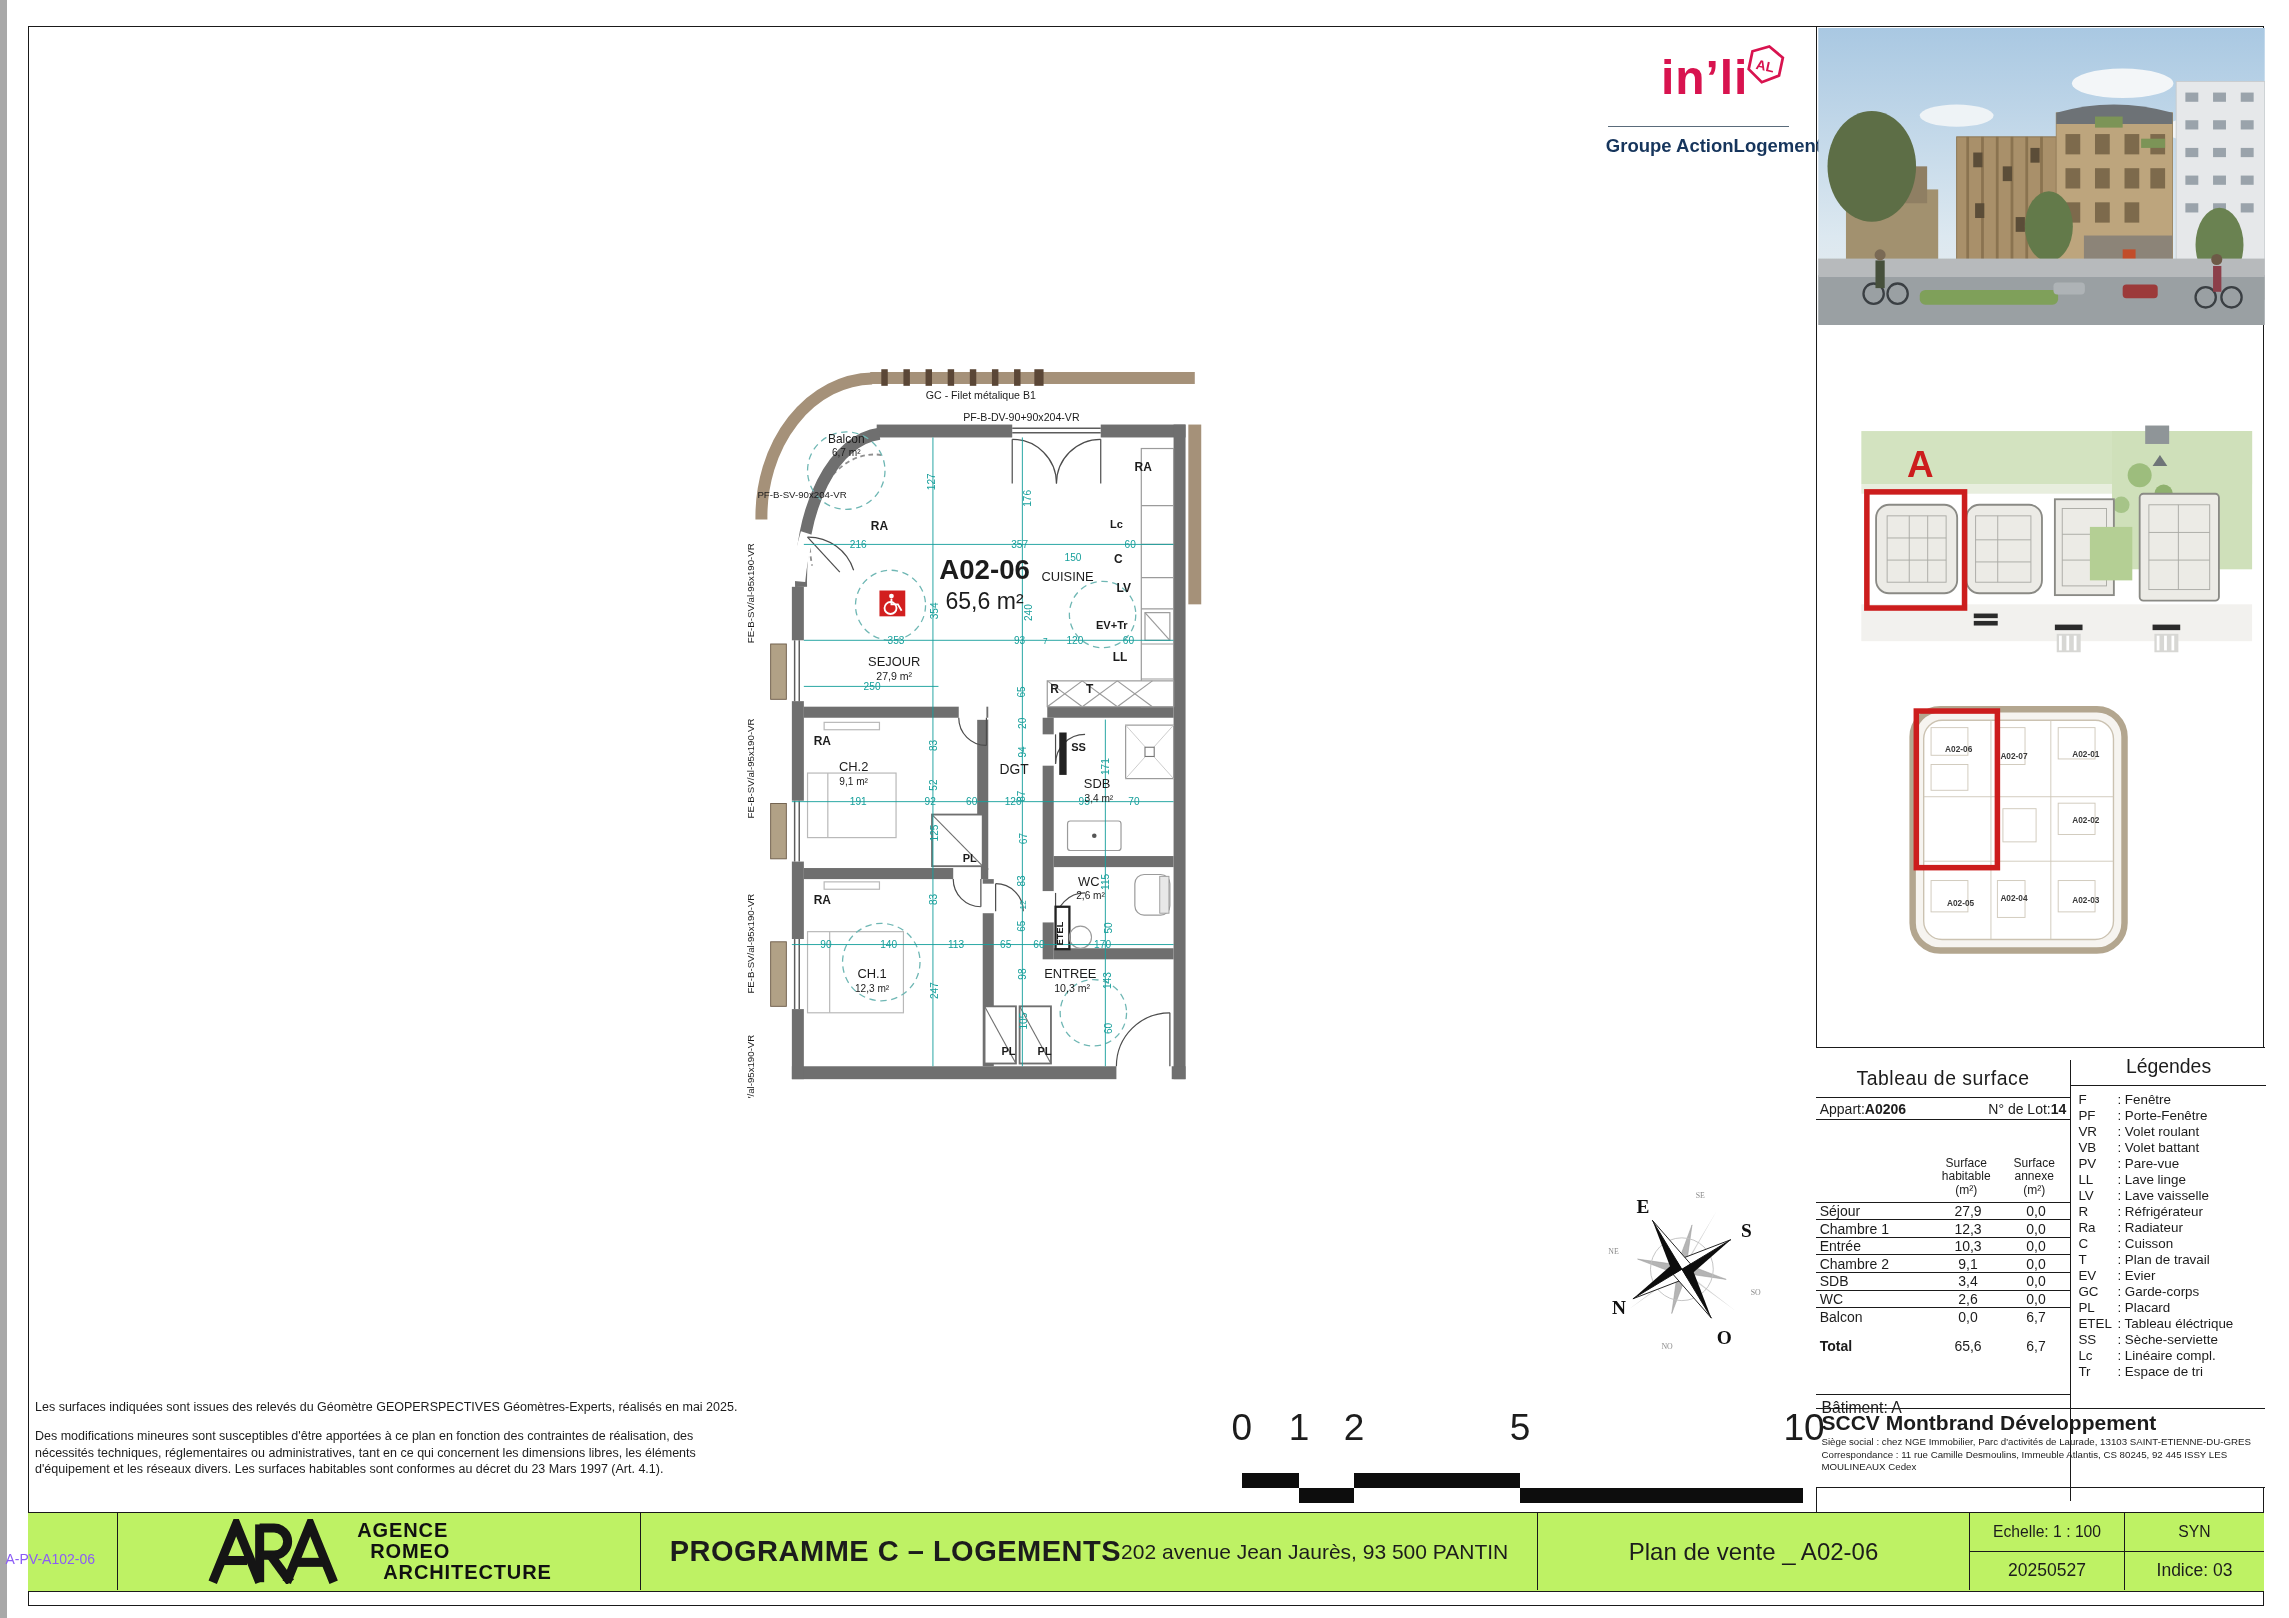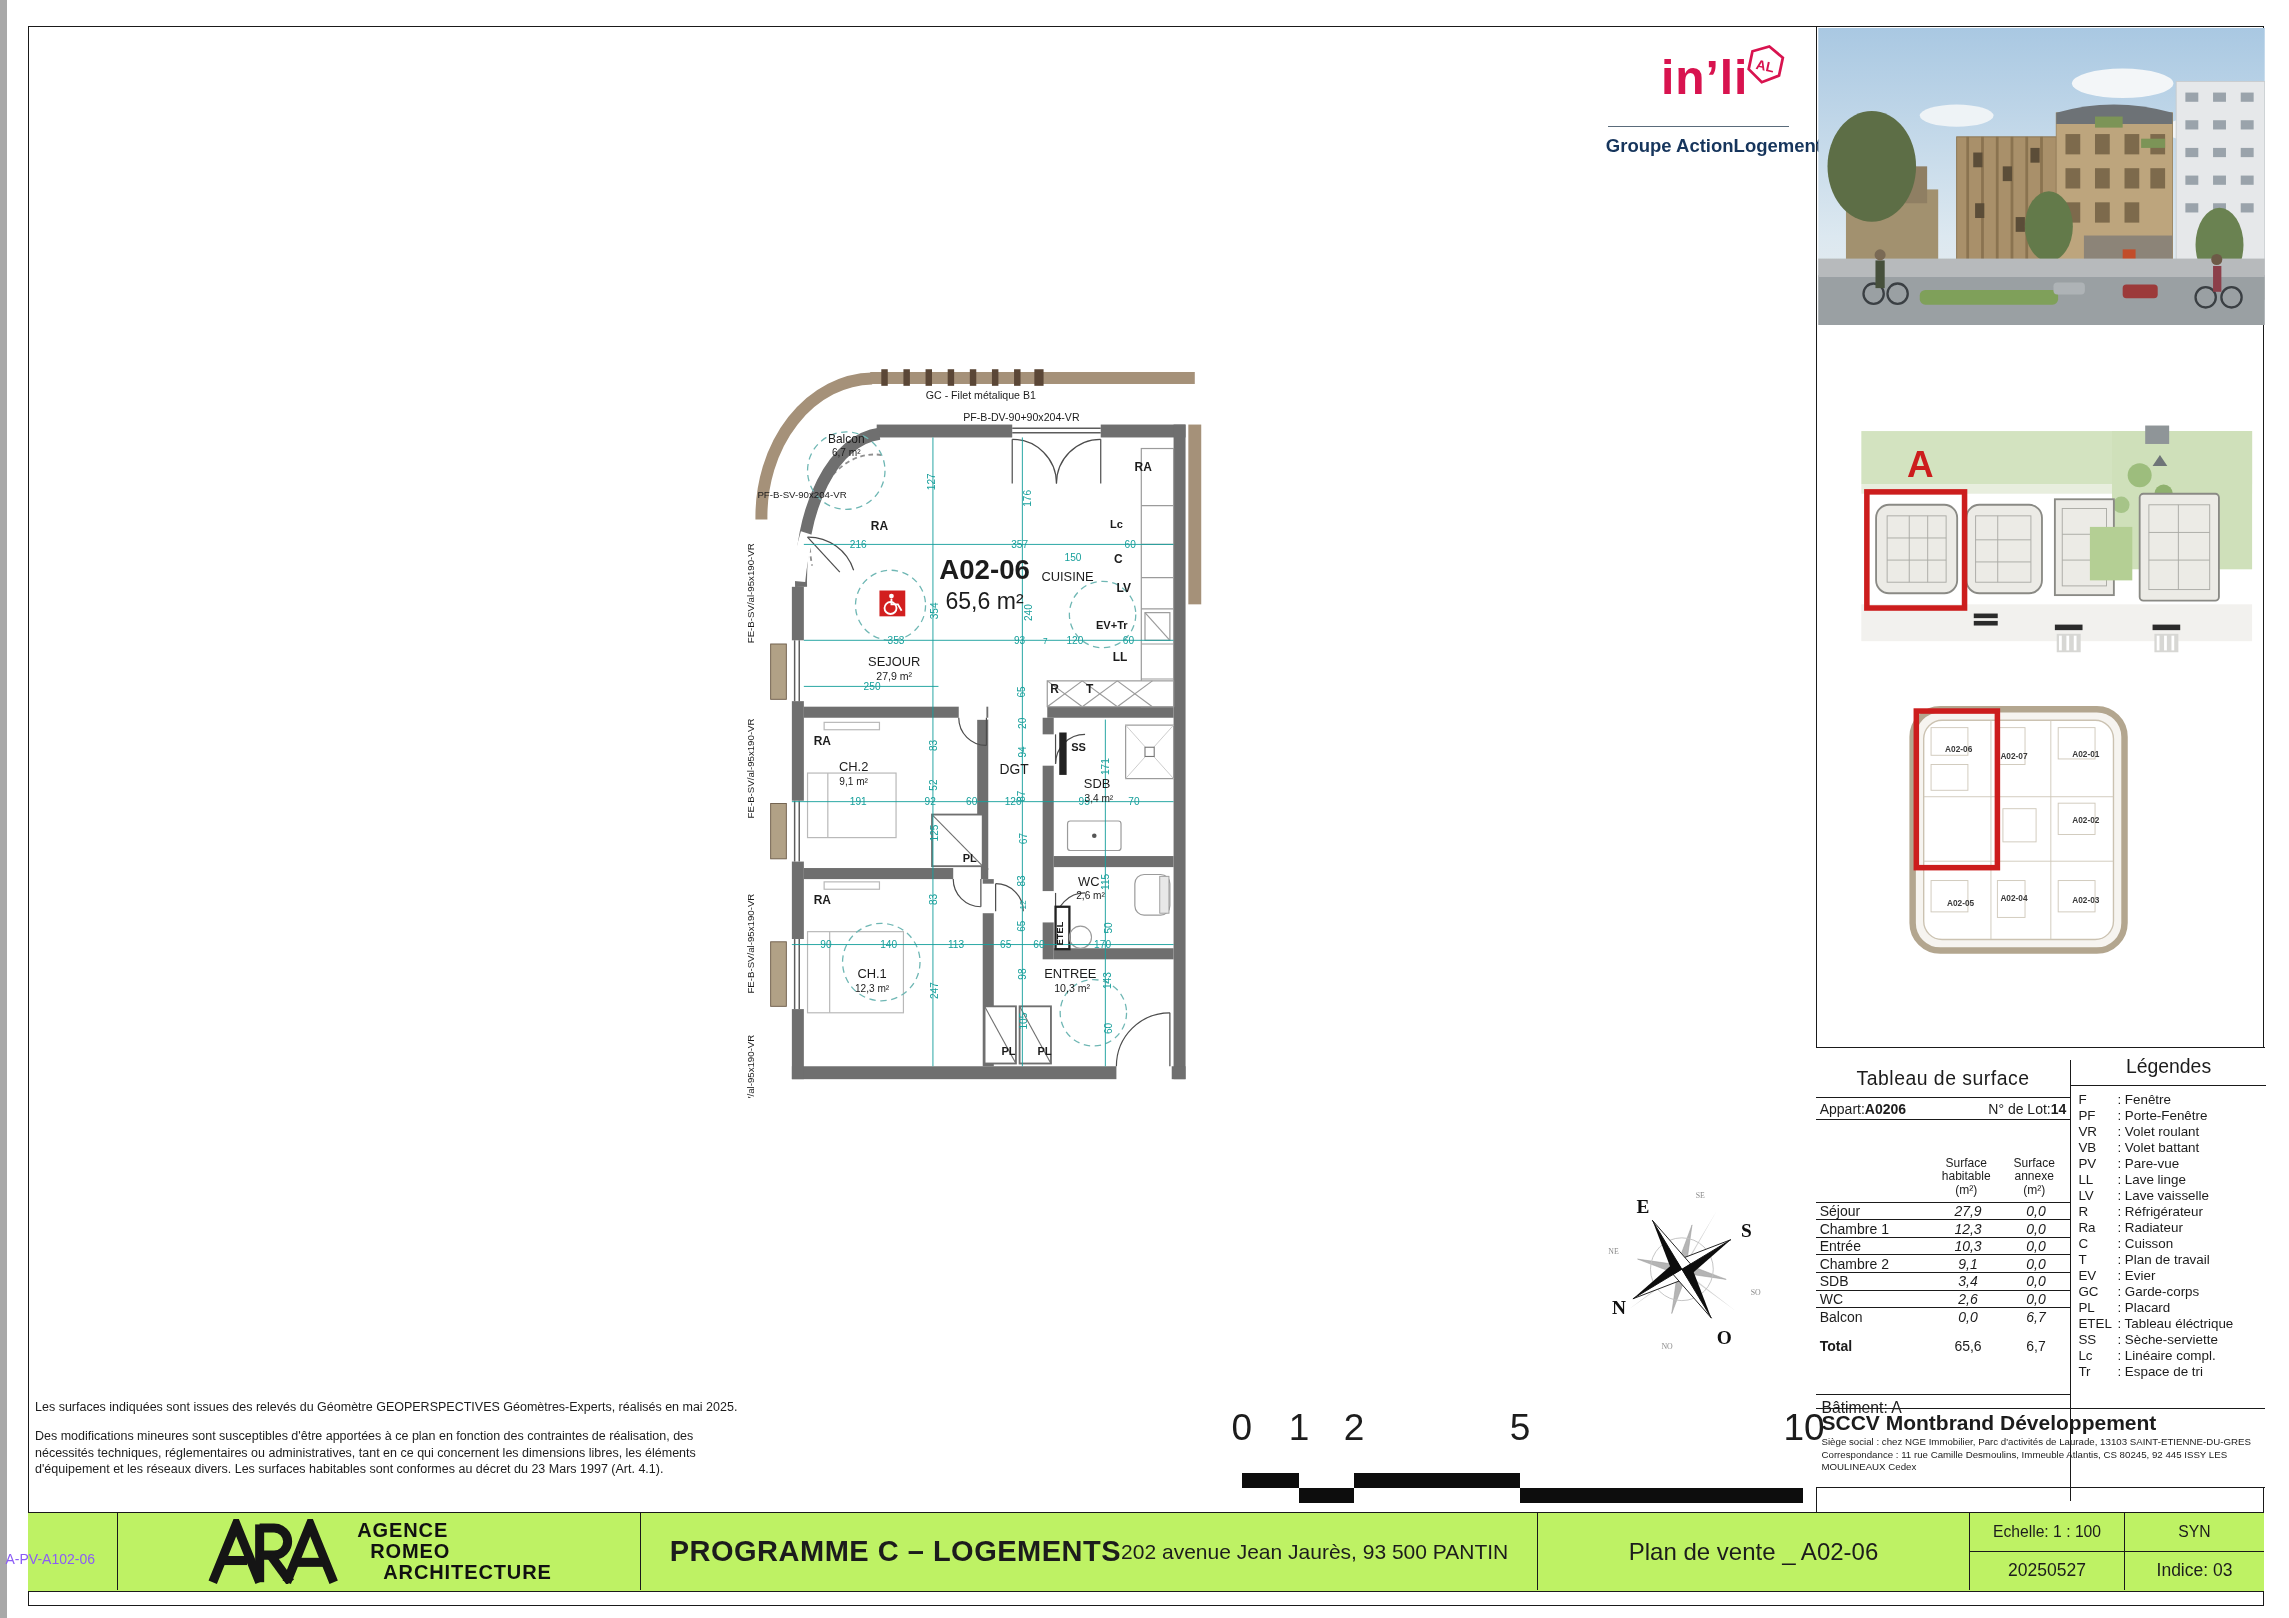--- a/index.html
+++ b/index.html
@@ -25,21 +25,21 @@
   .surface-section{left:1816px;top:1047px;width:449px;height:441px;border-top:1.8px solid #1a1a1a;border-bottom:1.8px solid #1a1a1a;box-sizing:border-box;background:#fff;}
   .ss-col-left{position:absolute;left:0;top:12px;width:255px;height:441px;border-right:1.8px solid #1a1a1a;box-sizing:border-box;}
   .ss-col-right{position:absolute;left:255px;top:0;width:195px;height:441px;box-sizing:border-box;}
   .ss-title{height:37px;border-bottom:1.8px solid #1a1a1a;display:flex;align-items:center;justify-content:center;font-size:19.4px;letter-spacing:0.5px;}
   .appart-row{height:21px;border-bottom:1.8px solid #1a1a1a;display:flex;align-items:center;justify-content:space-between;padding:0 3.7px;font-size:14px;}
   .appart-row b{font-size:14px;}
   .colheads{height:78px;display:flex;justify-content:flex-end;align-items:flex-end;padding:0 1.8px 3.7px 0;font-size:12px;text-align:center;line-height:1.15;}
   .colheads .ch{width:68px;}
   .srow{display:flex;font-size:14px;border-top:1.4px solid #1a1a1a;height:16.6px;align-items:center;}
   .srow .rl{flex:1;padding-left:3.7px;}
-  .srow .v1,.srow .v2{width:68px;text-align:center;font-style:italic;}
+  .srow .v1,.srow .v2{width:68px;text-align:center;}
   .total-row{display:flex;font-size:14px;height:24px;align-items:center;margin-top:9.2px;}
   .total-row .rl{flex:1;padding-left:3.7px;font-weight:bold;}
   .total-row .v1,.total-row .v2{width:68px;text-align:center;}
   .batiment-row{position:absolute;left:0;top:334px;width:255px;height:26px;border-top:1.8px solid #1a1a1a;display:flex;align-items:center;padding-left:5.5px;font-size:15.7px;box-sizing:border-box;}
   .legend-title{height:37px;border-bottom:1.8px solid #1a1a1a;display:flex;align-items:center;justify-content:center;font-size:19.4px;}
   .legend-items{padding:5.5px 0 0 7.4px;}
   .lrow{display:flex;font-size:13.4px;height:16px;align-items:center;}
   .lrow .code{width:39px;}
   .lrow .name{flex:1;}
   .sccv{position:absolute;left:0;top:360px;width:449px;height:81px;border-top:1.8px solid #1a1a1a;box-sizing:border-box;padding:1.8px 5.5px;}

